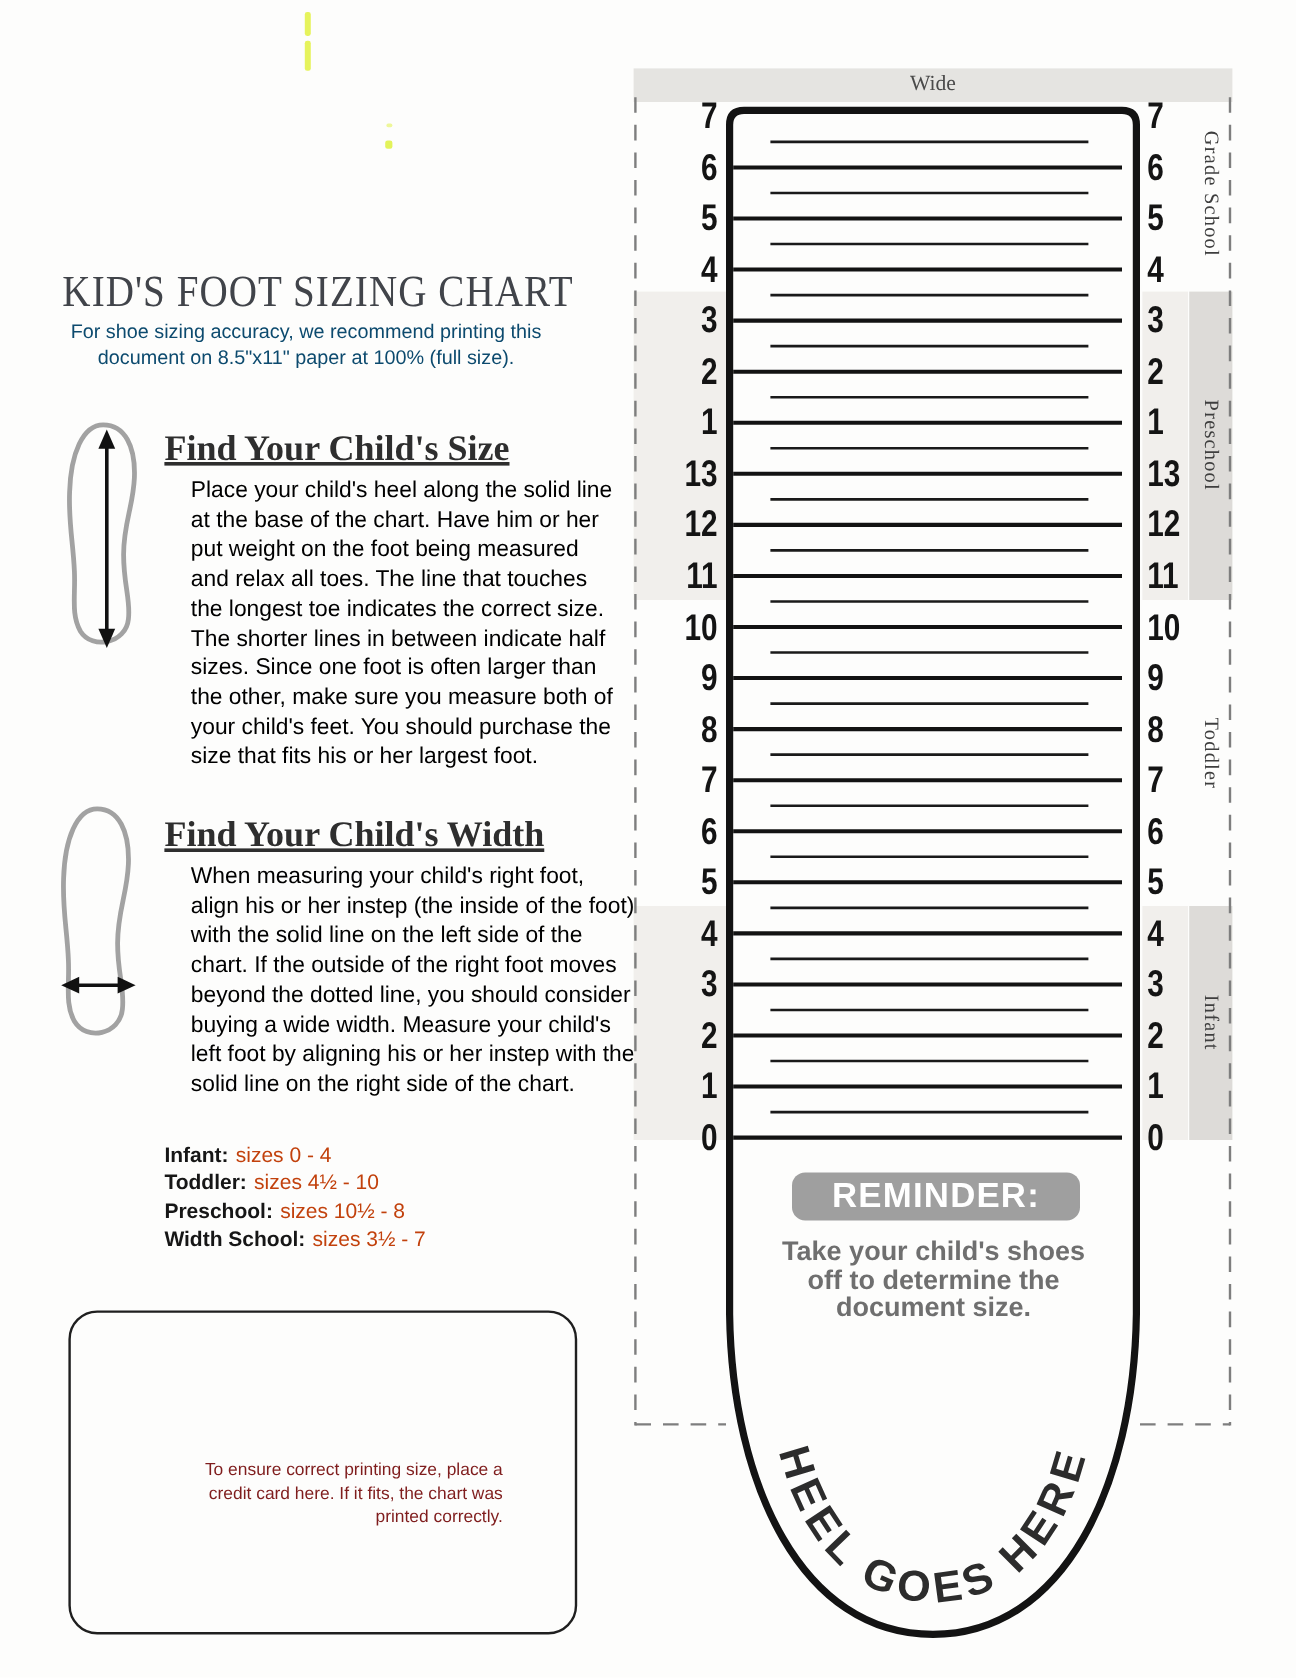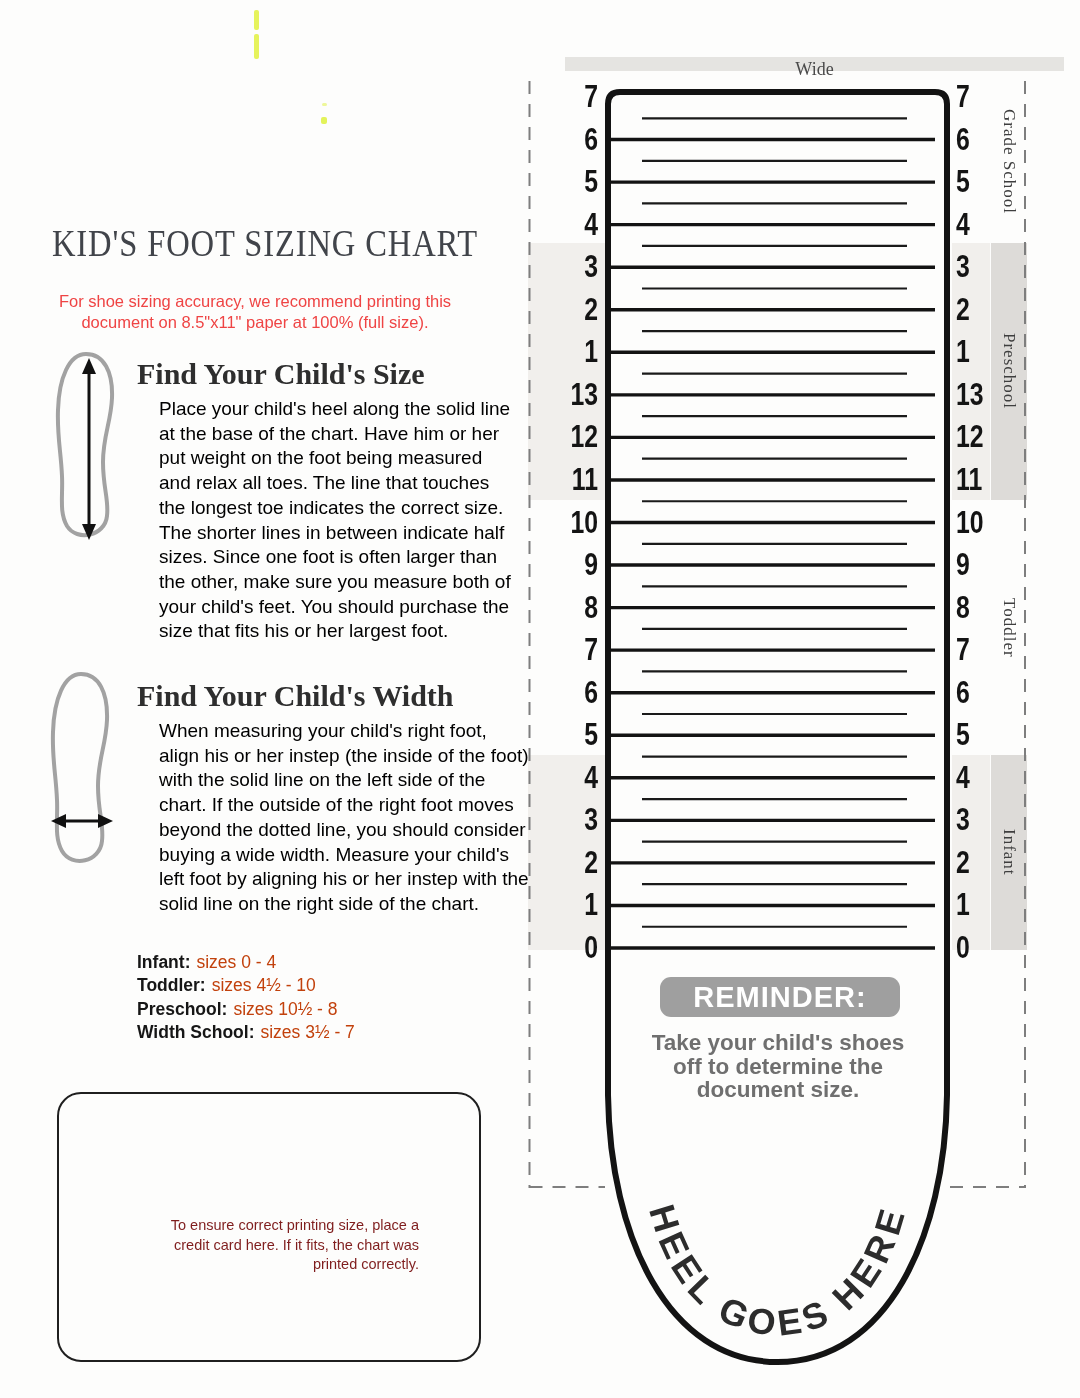--- a/index.html
+++ b/index.html
@@ -3,40 +3,40 @@
 <meta charset="utf-8">
 <style>
   html,body{margin:0;padding:0;}
   .page{position:relative;width:1080px;height:1398px;background:#fdfdfc;overflow:hidden;
         font-family:"Liberation Sans",sans-serif;}
 
   
   .title{position:absolute;left:10px;top:197px;width:510px;text-align:center;
          font-family:"Liberation Serif",serif;font-weight:400;font-size:37px;color:#41444a;
          letter-spacing:1px;white-space:nowrap;transform:scaleX(.88);transform-origin:center;}
-  .subtitle{position:absolute;left:30px;top:274px;width:450px;text-align:center;
-            font-size:16.5px;line-height:21px;color:#ef4444;}
-  .sec-head{position:absolute;font-family:"Liberation Serif",serif;font-size:30px;color:#2e2e2e;}
+  .subtitle{position:absolute;left:30px;top:250px;width:450px;text-align:center;
+            font-size:16.5px;line-height:21px;color:#0c4a6e;}
+  .sec-head{position:absolute;font-family:"Liberation Serif",serif;font-size:30px;color:#2e2e2e;text-decoration:underline;}
   .sec-body{position:absolute;font-size:19px;line-height:24.7px;color:#000000;margin-left:23px;}
   .ranges{position:absolute;left:137px;top:951px;font-size:17.5px;line-height:23.4px;}
   .ranges .row b{color:#161616;margin-right:6px;}
   .ranges .row span{color:#c2410c;}
   .acc-box{position:absolute;left:57px;top:1092px;width:424px;height:270px;
            border:2.5px solid #1f1f1f;border-radius:24px;box-sizing:border-box;background:#fdfdfc;}
   .acc-title{position:absolute;left:0;top:90px;width:100%;text-align:center;
              font-family:"Liberation Serif",serif;font-size:21px;letter-spacing:1.5px;color:#3a3a3a;}
   .acc-body{position:absolute;left:84px;top:122px;width:276px;text-align:right;
             font-size:14.5px;line-height:19.5px;color:#7f1d1d;}
   .hl{position:absolute;border-radius:2px;}
 
   
   #chart{position:absolute;left:528px;top:57px;width:500px;height:1320px;}
-  .wide-band{position:absolute;left:0;top:0;width:499px;height:14px;background:#e5e4e1;
+  .wide-band{position:absolute;left:0;top:0;width:499px;height:28px;background:#e5e4e1;
              text-align:center;line-height:24px;font-family:"Liberation Serif",serif;
-             font-size:18px;color:#4a4a4a;margin-left:37px;}
+             font-size:18px;color:#4a4a4a;}
   .strip{position:absolute;}
   .shade-light{background:#f1efec;}
   .shade-dark{background:#dddbd8;}
   .cat-strip{display:flex;align-items:center;justify-content:center;}
   .cat-label{writing-mode:vertical-rl;font-family:"Liberation Serif",serif;font-size:17px;
              letter-spacing:1px;color:#3e3e3e;}
   #chart svg{position:absolute;left:0;top:0;z-index:2;}
   .num{position:absolute;z-index:3;height:36px;line-height:36px;
        font-weight:700;font-size:31px;color:#141414;}
   .num-l{left:0;width:70px;text-align:right;transform:scaleX(.8);transform-origin:right center;}

